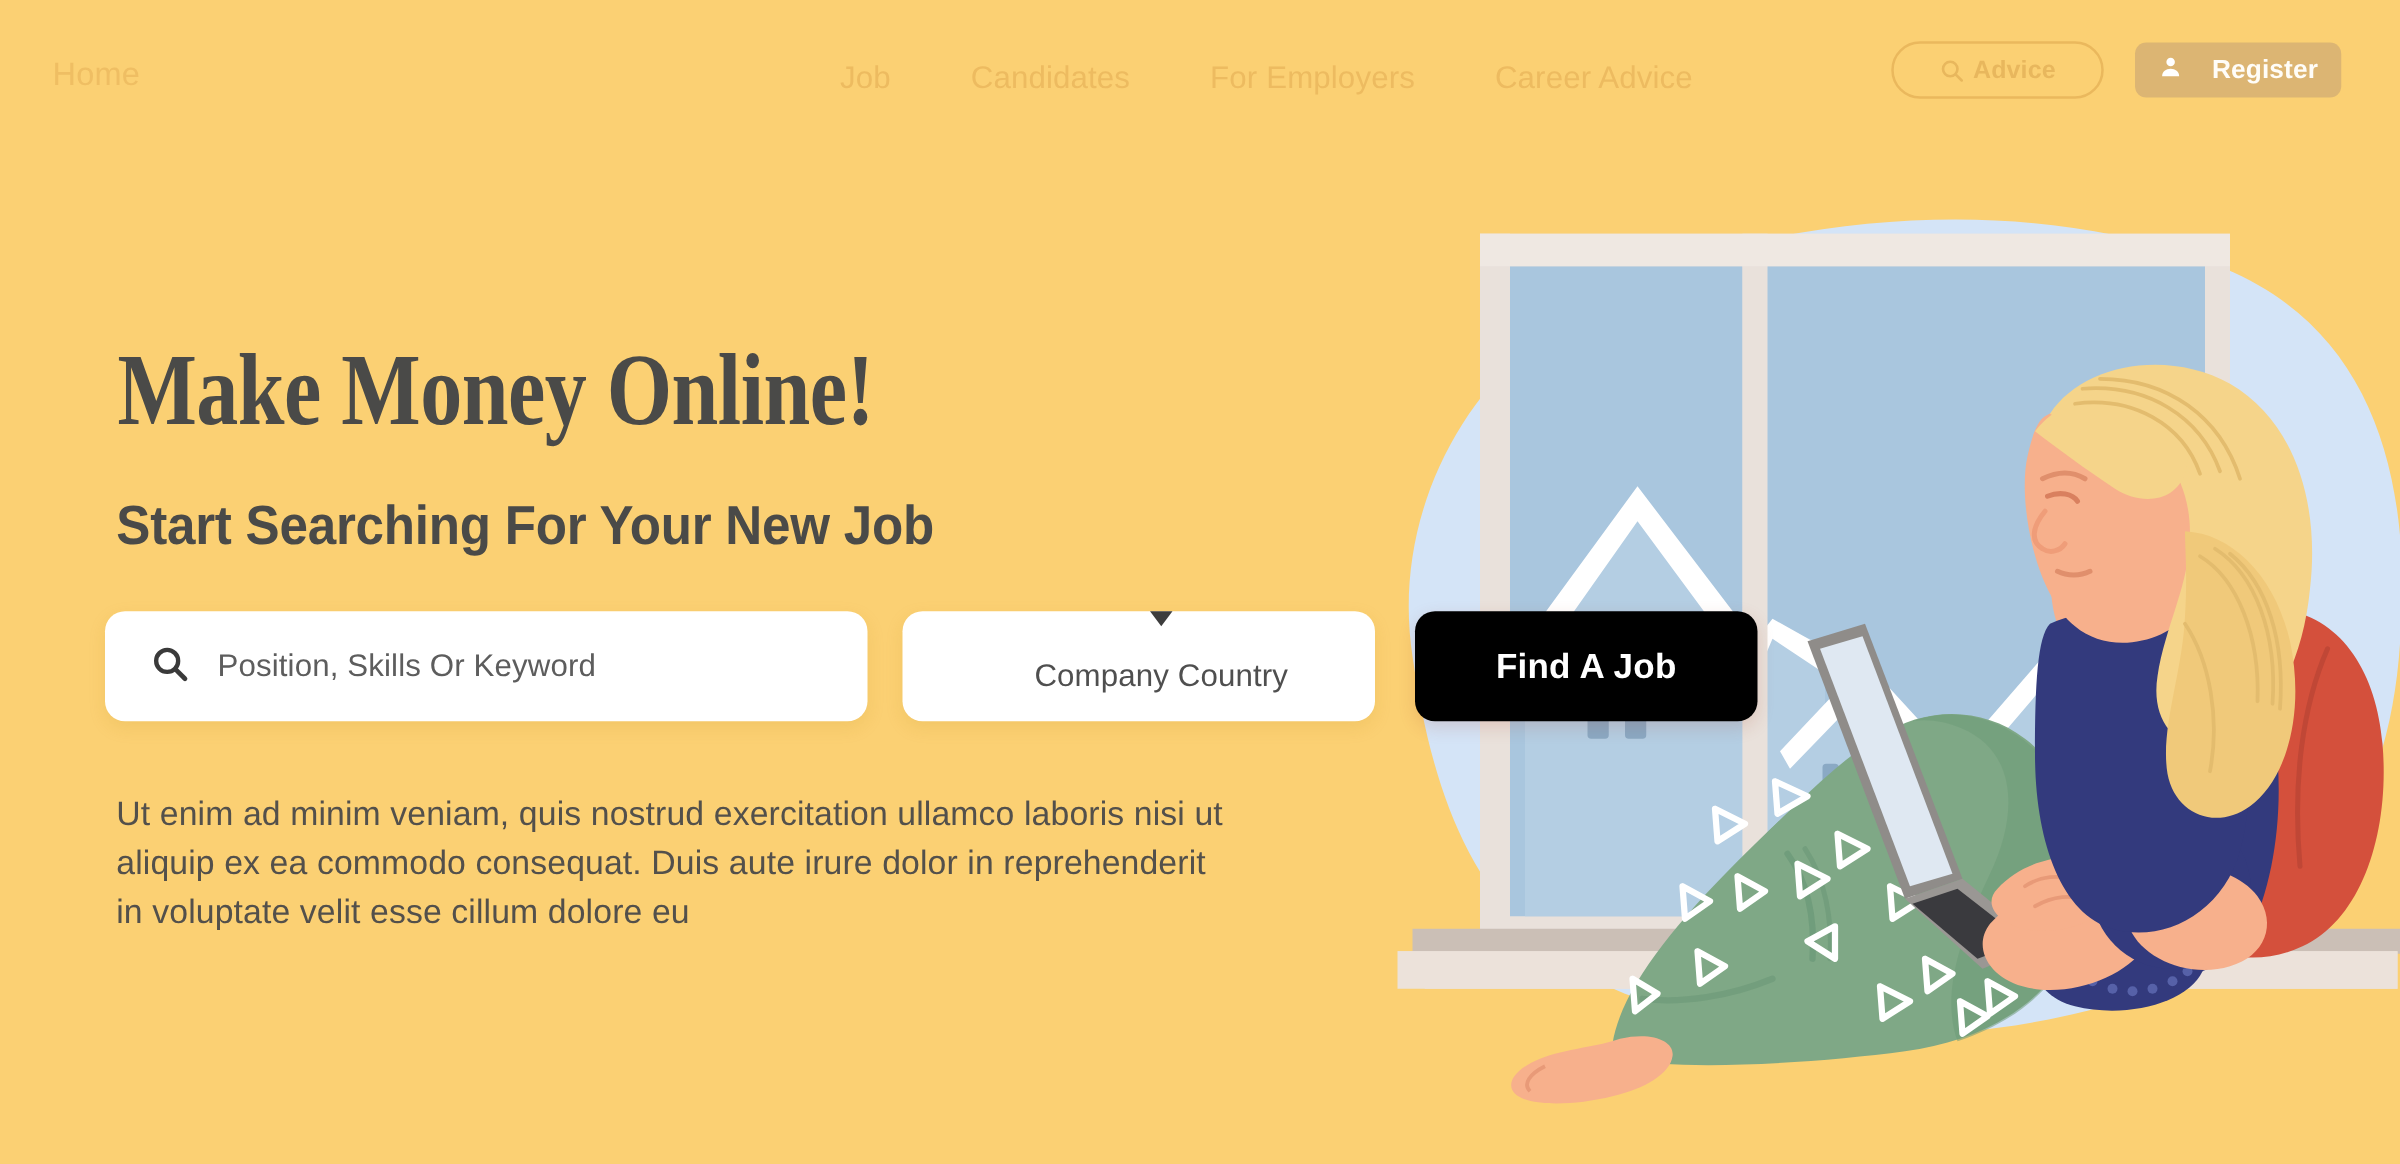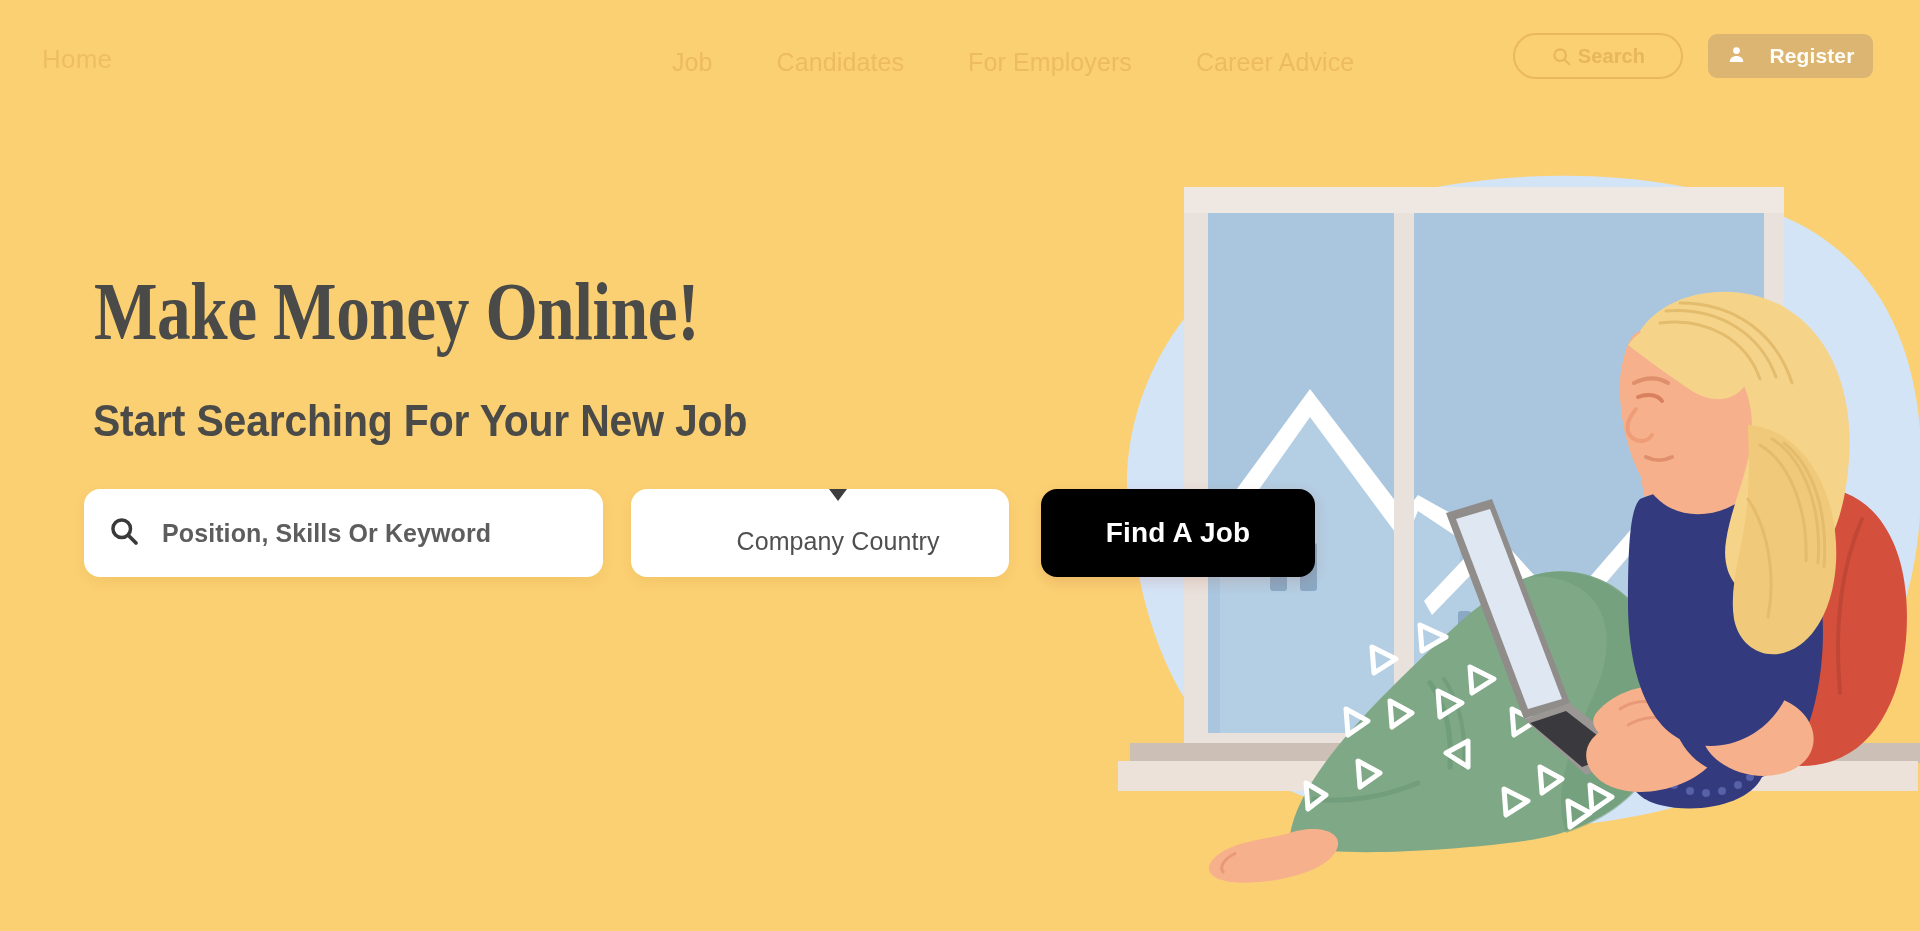--- a/index.html
+++ b/index.html
@@ -107,25 +107,24 @@
     display:flex; align-items:center;
   }
   .field {
     height:88px;
     background:#ffffff;
     border-radius:16px;
     display:flex; align-items:center;
     box-shadow:0 5px 14px rgba(190,140,30,0.14);
   }
   #keyword-field {
-    width:519px;
-    padding-left:24px;
+    width:610px;
+    padding-left:36px;
     gap:22px;
     cursor:text;
-    font-weight:bold;
   }
   #keyword-placeholder {
     font-size:25px; color:#5d5d5d; letter-spacing:0.1px; white-space:nowrap;
   }
   #country-field {
     width:378px;
     margin-left:28px;
     padding-left:36px;
     gap:26px;
     cursor:pointer;
@@ -479,21 +478,21 @@
       <span class="nav-link">Career Advice</span>
     </nav>
 
     <div id="search-pill">
       <span class="pill-ico">
         <svg width="21" height="21" viewBox="0 0 24 24" fill="none">
           <circle cx="10.5" cy="10.5" r="6.6" stroke="#e8b75d" stroke-width="2.4"></circle>
           <line x1="15.4" y1="15.4" x2="21" y2="21" stroke="#e8b75d" stroke-width="2.4" stroke-linecap="round"></line>
         </svg>
       </span>
-      <span class="pill-label">Search</span>
+      <span class="pill-label">Advice</span>
     </div>
 
     <div id="register-btn">
       <span>
         <svg width="19" height="19" viewBox="0 0 24 24" fill="#ffffff">
           <circle cx="12" cy="7" r="4.3"></circle>
           <path d="M3.4 21.5c0-4.8 3.9-7.6 8.6-7.6s8.6 2.8 8.6 7.6z"></path>
         </svg>
       </span>
       <span class="reg-label">Register</span>
@@ -522,16 +521,17 @@
         <span id="country-caret"></span>
         <span id="country-placeholder">Company Country</span>
       </div>
 
       <button id="find-job-btn">
         <span class="btn-label">Find A Job</span>
       </button>
 
     </div>
 
+    <p id="hero-paragraph">Ut enim ad minim veniam, quis nostrud exercitation ullamco laboris nisi ut aliquip ex ea commodo consequat. Duis aute irure dolor in reprehenderit in voluptate velit esse cillum dolore eu</p>
 
   </div>
 
 </div>
 
 </body></html>

